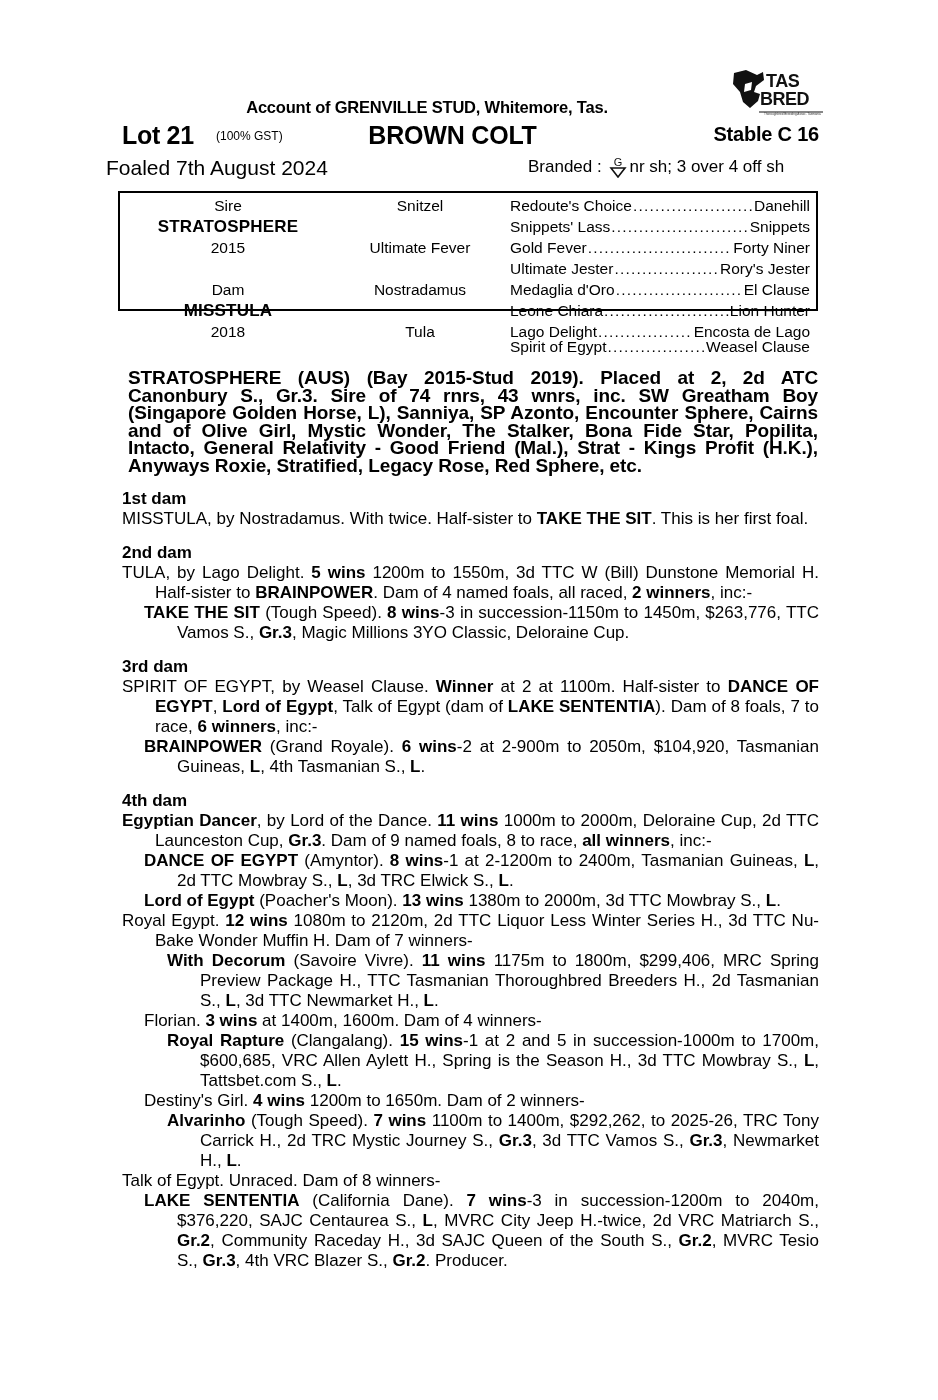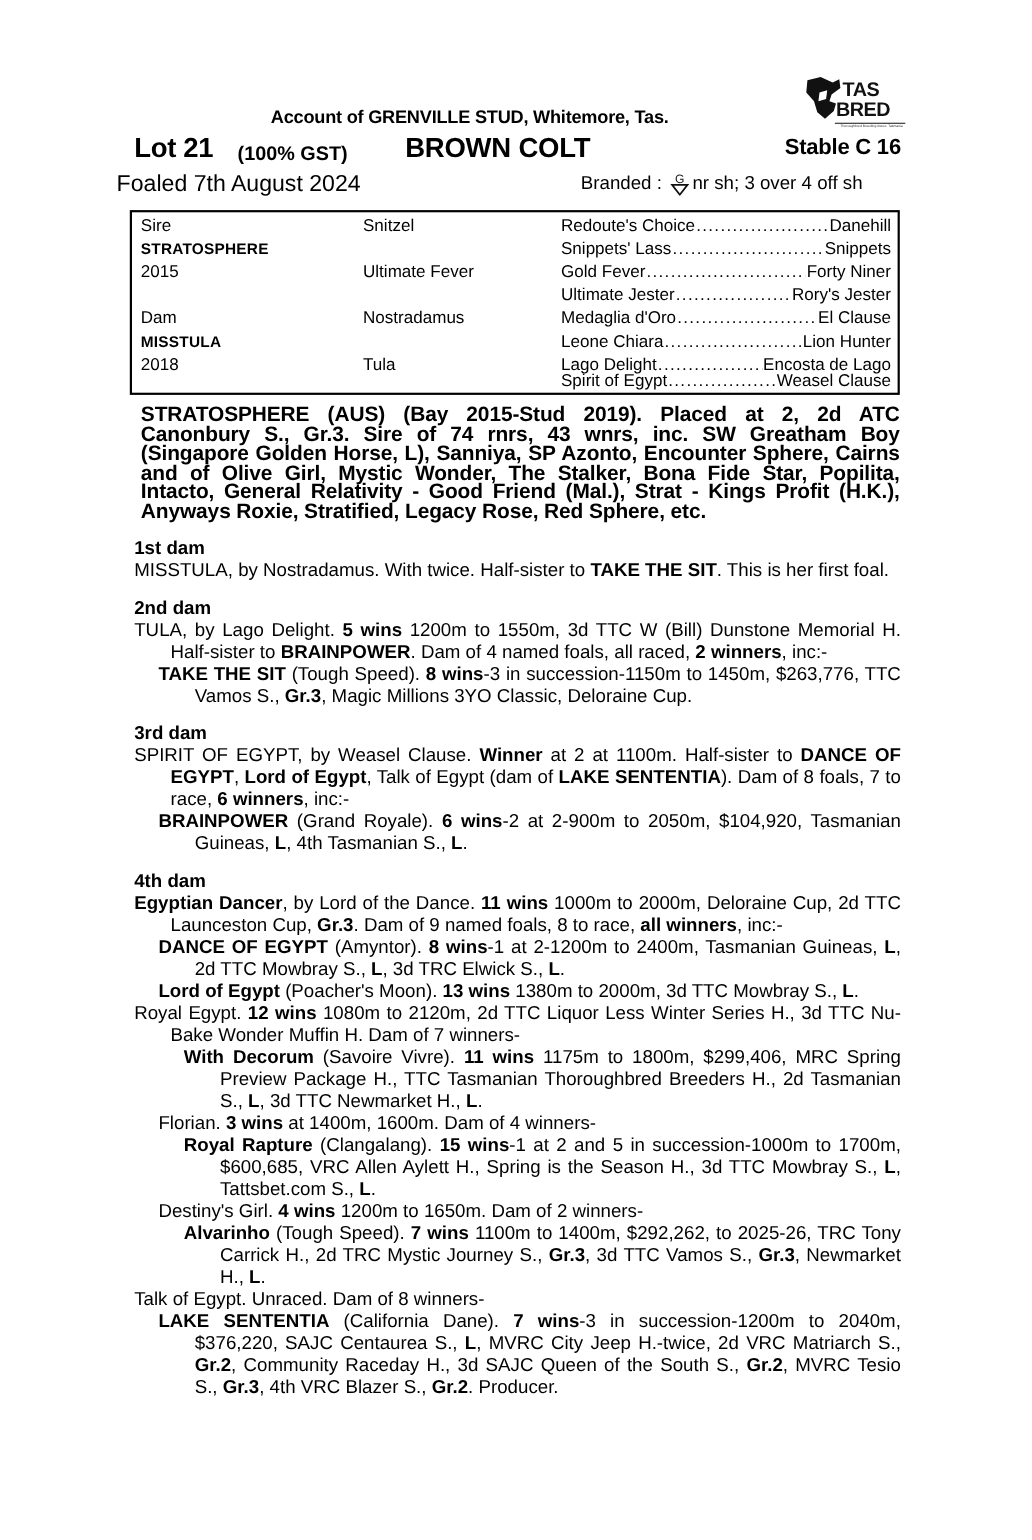--- a/index.html
+++ b/index.html
@@ -54,22 +54,22 @@
   .lot-label {
     position: absolute;
     left: 0; top: 0;
     font-size: 25px;
     font-weight: bold;
     letter-spacing: -0.3px;
   }
   .lot-gst {
     position: absolute;
     left: 94px; top: 8px;
-    font-size: 18px;
-    font-weight: bold;
+    font-size: 12px;
+    font-weight: normal;
   }
   .colour-sex {
     position: absolute;
     left: 0; top: 0;
     width: 697px;
     text-align: center;
     font-size: 25px;
     font-weight: bold;
     letter-spacing: -0.2px;
     transform: translateX(-18px);
@@ -105,21 +105,22 @@
   .brandmark svg { display:block; }
 
   
   .ped {
     position: absolute;
     left: 118px;
     top: 191px;
     width: 700px;
     border: 2px solid #000;
     box-sizing: border-box;
-    height: 168px;
+    height: 120px;
+    text-align: center;
   }
   .ped-grid {
     position: relative;
     width: 100%;
     height: 100%;
   }
   .ped-row {
     position: absolute;
     left: 0;
     width: 100%;
@@ -140,21 +141,21 @@
     white-space: nowrap;
   }
   .c3 {
     position: absolute;
     left: 390px;
     right: 6px;
     white-space: nowrap;
   }
   .c1.bigname, .c2.bigname {
     font-weight: bold;
-    font-size: 14px;
+    font-size: 17px;
     letter-spacing: 0.2px;
   }
   .dots-row {
     display: flex;
     align-items: baseline;
     width: 100%;
   }
   .dots-row .lft { white-space: nowrap; }
   .dots-row .fill {
     flex: 1 1 auto;

